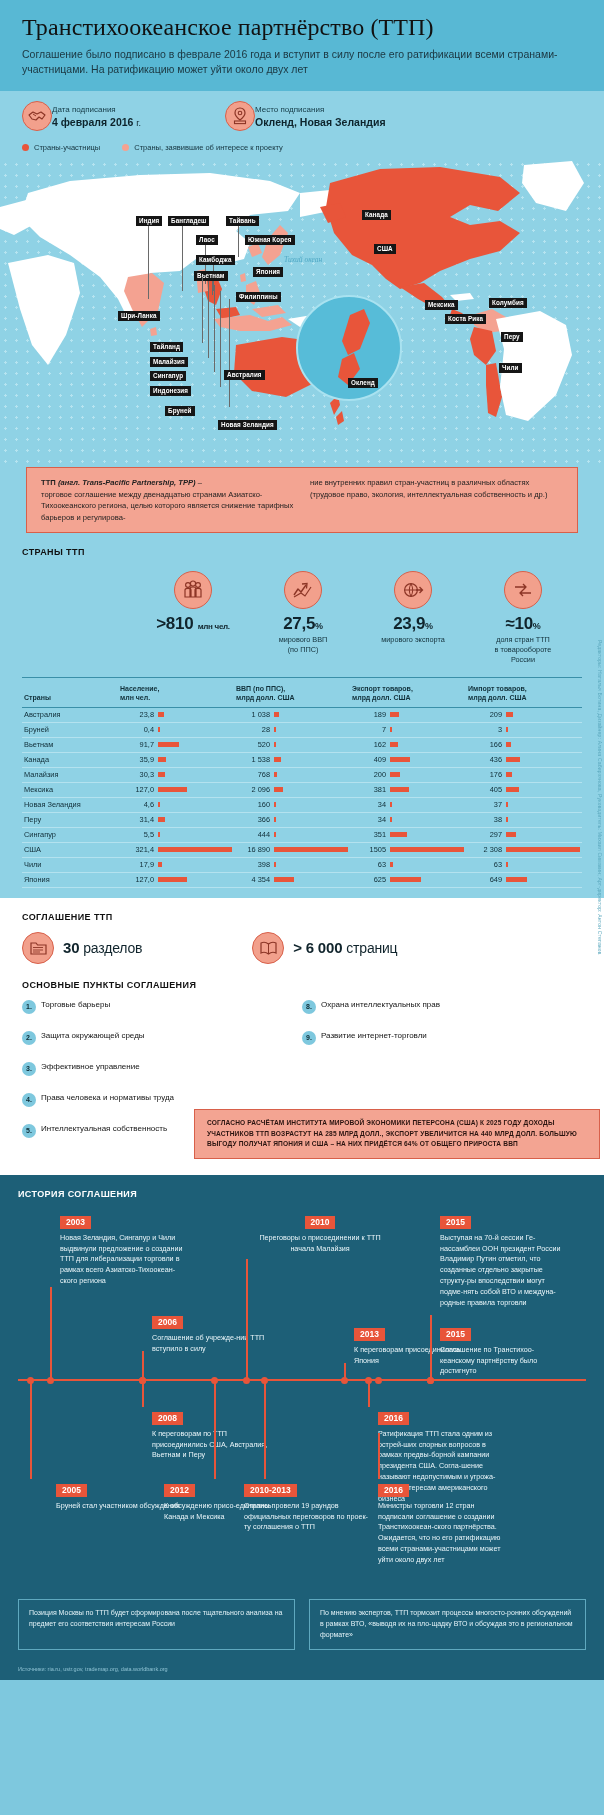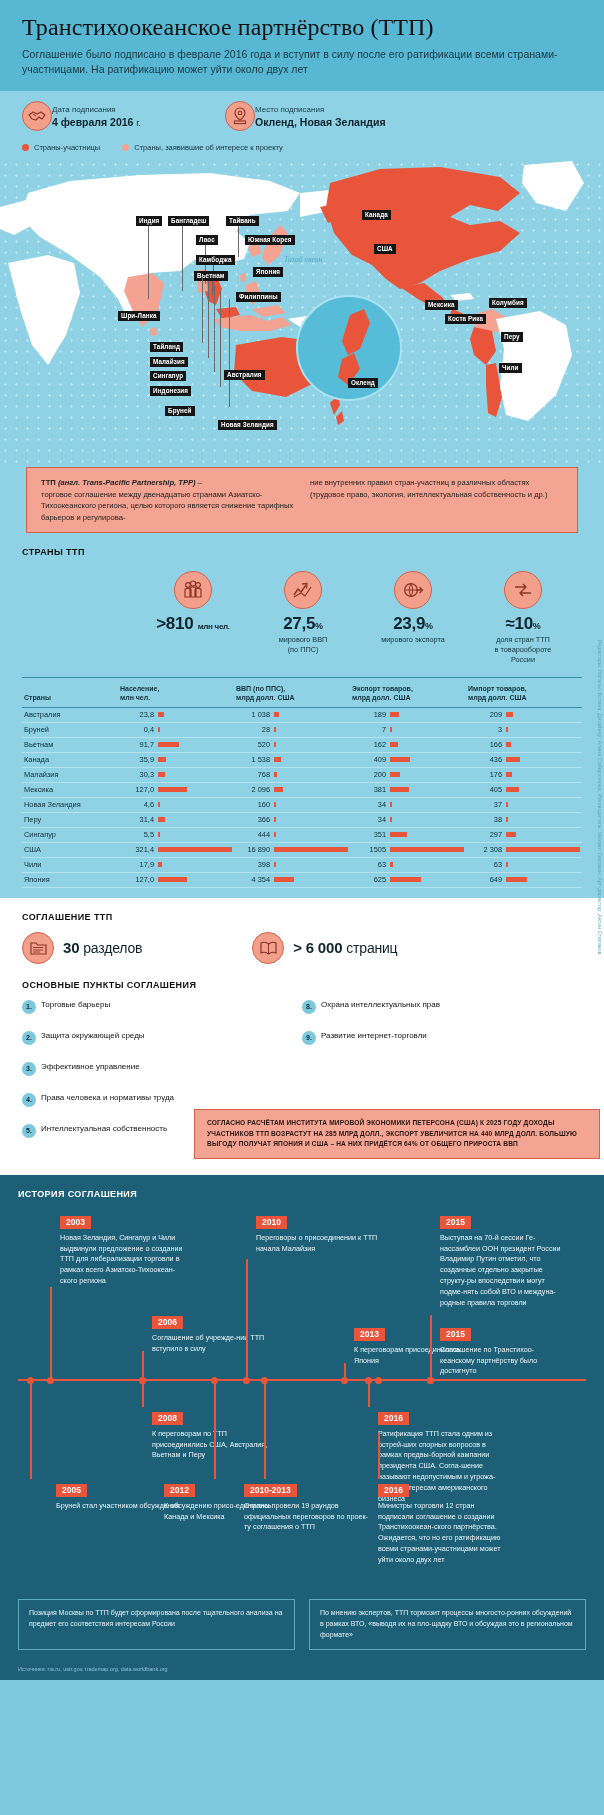--- a/index.html
+++ b/index.html
@@ -780,21 +780,21 @@
           <div class="tl-node" style="left: 9px;"></div>
           <div class="ev" style="left: 8px; top: 268px;"><div class="yr">2005</div><div class="bd">Бруней стал участником обсуждения</div></div>
           <div class="tl-stem" style="left: 124px; top: 140px; height: 28px;"></div>
           <div class="tl-node" style="left: 121px;"></div>
           <div class="ev" style="left: 104px; top: 100px;"><div class="yr">2006</div><div class="bd">Соглашение об учрежде-нии ТТП вступило в силу</div></div>
           <div class="tl-stem" style="left: 124px; top: 170px; height: 26px;"></div>
           <div class="tl-node" style="left: 121px;"></div>
           <div class="ev" style="left: 104px; top: 196px;"><div class="yr">2008</div><div class="bd">К переговорам по ТТП присоединились США, Австралия, Вьетнам и Перу</div></div>
           <div class="tl-stem" style="left: 228px; top: 48px; height: 120px;"></div>
           <div class="tl-node" style="left: 225px;"></div>
-          <div class="ev" style="left: 208px; top: 0px;"><div class="yr">2010</div><div class="bd">Переговоры о присоединении к ТТП начала Малайзия</div></div>
+          <div class="ev" style="left: 208px; top: 0px; text-align: center;"><div class="yr">2010</div><div class="bd">Переговоры о присоединении к ТТП начала Малайзия</div></div>
           <div class="tl-stem" style="left: 196px; top: 170px; height: 98px;"></div>
           <div class="tl-node" style="left: 193px;"></div>
           <div class="ev" style="left: 116px; top: 268px;"><div class="yr">2012</div><div class="bd">К обсуждению присо-единились Канада и Мексика</div></div>
           <div class="tl-stem" style="left: 246px; top: 170px; height: 98px;"></div>
           <div class="tl-node" style="left: 243px;"></div>
           <div class="ev" style="left: 196px; top: 268px;"><div class="yr">2010-2013</div><div class="bd">Страны провели 19 раундов официальных переговоров по проек-ту соглашения о ТТП</div></div>
           <div class="tl-stem" style="left: 326px; top: 152px; height: 16px;"></div>
           <div class="tl-node" style="left: 323px;"></div>
           <div class="ev" style="left: 306px; top: 112px;"><div class="yr">2013</div><div class="bd">К переговорам присоединилась Япония</div></div>
           <div class="tl-stem" style="left: 412px; top: 104px; height: 64px;"></div>

